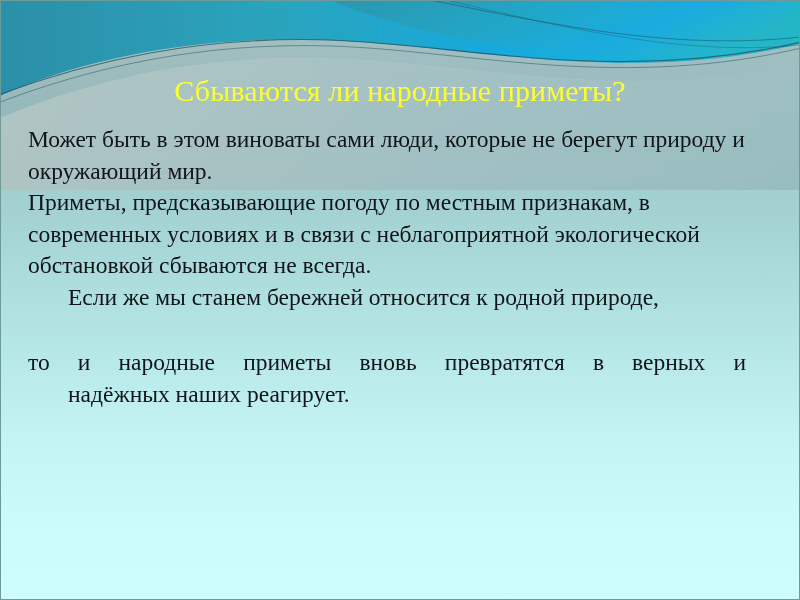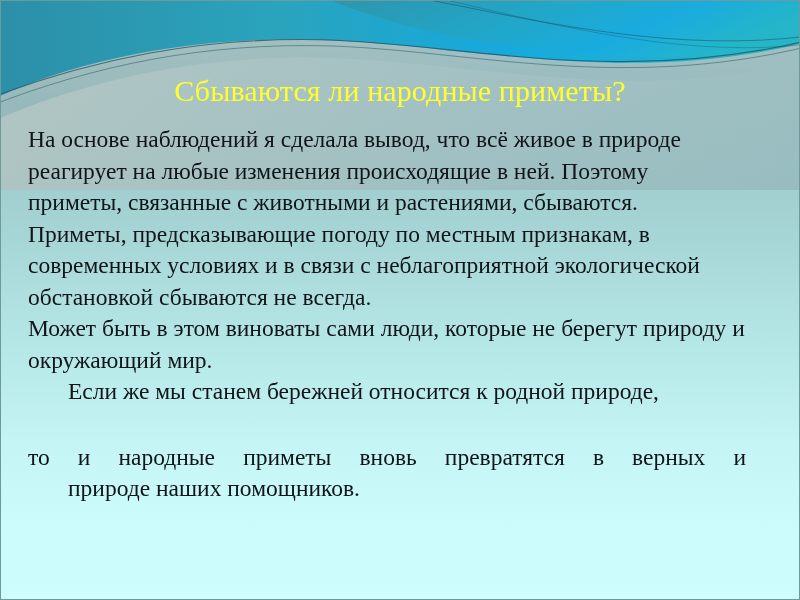--- a/index.html
+++ b/index.html
@@ -129,24 +129,23 @@
       <path d="M -10 98 C 90 60 200 36 330 40 C 470 45 620 86 810 40" fill="none" stroke="#25505c" stroke-width="1.1" opacity="0.75"></path>
       <path d="M -10 106 C 92 66 204 42 332 46 C 472 51 622 92 810 46" fill="none" stroke="#2b5a64" stroke-width="0.9" opacity="0.6"></path>
       <path d="M 430 0 C 560 26 680 52 810 36" fill="none" stroke="#1d4855" stroke-width="0.9" opacity="0.55"></path>
       <path d="M 446 0 C 574 30 692 58 810 44" fill="none" stroke="#1d4855" stroke-width="0.8" opacity="0.4"></path>
     </svg>
   </div>
 
   <div id="title">Сбываются ли народные приметы?</div>
 
   <div id="body-text">
-    <p class="para">На основе наблюдений я сделала вывод, что всё живое в природе реагирует на любые изменения происходящие в ней. Поэтому приметы, связанные с животными и растениями, сбываются.</p>
+    <p class="para">Может быть в этом виноваты сами люди, которые не берегут природу и окружающий мир.</p>
     <p class="para">Приметы, предсказывающие погоду по местным признакам, в современных условиях и в связи с неблагоприятной экологической обстановкой сбываются не всегда.</p>
-    <p class="para">Может быть в этом виноваты сами люди, которые не берегут природу и окружающий мир.</p>
     <p class="para justify">
       <span class="jlast">Если же мы  станем бережней относится к родной природе,</span>
       <span class="jline">то и народные приметы вновь превратятся в верных и</span>
-      <span class="jlast">природе наших помощников.</span>
+      <span class="jlast">надёжных наших реагирует.</span>
     </p>
   </div>
 
   <div id="frame"></div>
 </div>
 
 </body></html>

